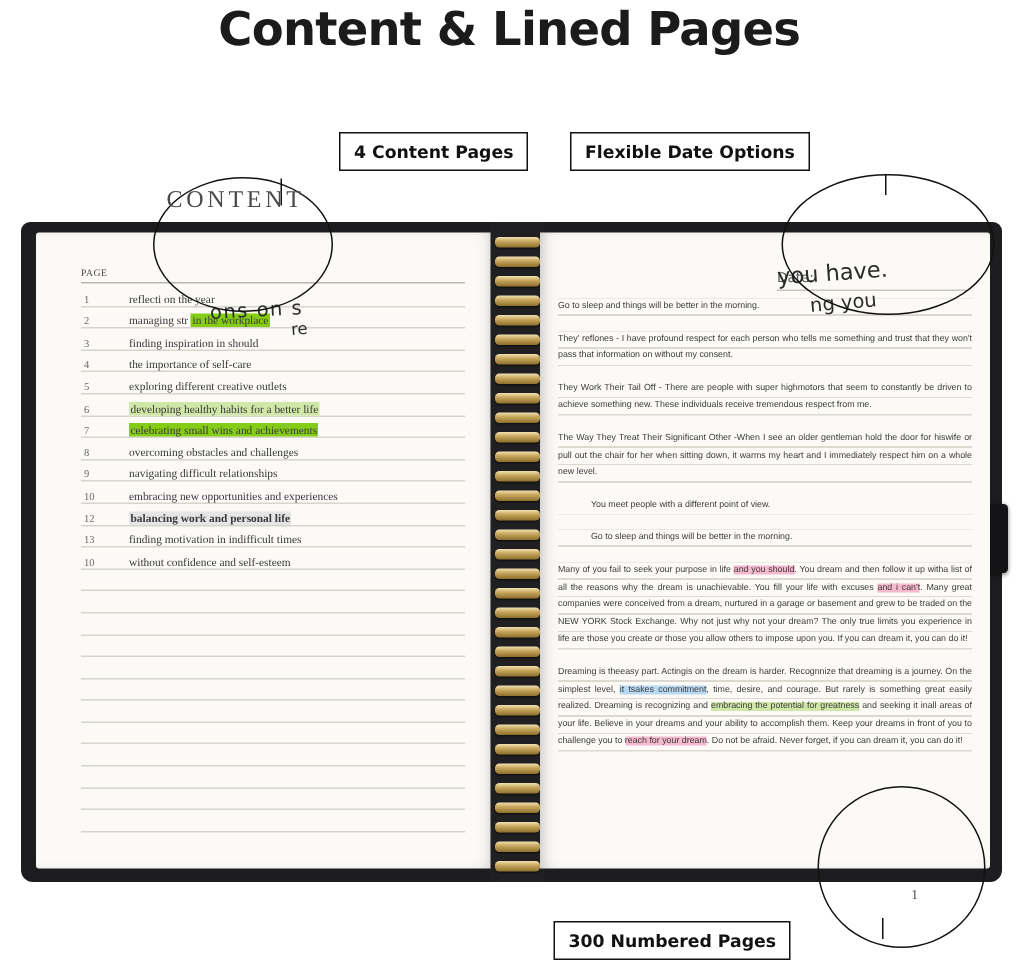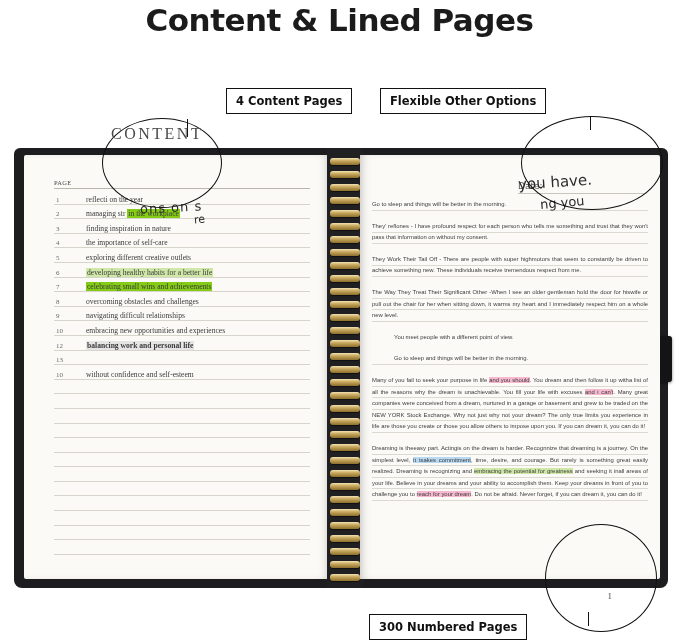--- a/index.html
+++ b/index.html
@@ -162,21 +162,21 @@
   }
   
   .tick{position:absolute;background:#111;z-index:24;}
 </style>
 </head>
 <body>
 
 <div class="title">Content &amp; Lined Pages</div>
 
 <div class="callout" id="c-content">4 Content Pages</div>
-<div class="callout" id="c-date">Flexible Other Options</div>
+<div class="callout" id="c-date">Flexible Date Options</div>
 <div class="callout" id="c-pages">300 Numbered Pages</div>
 
 <div class="tick" style="left:187px;top:119px;width:1.4px;height:18px;"></div>
 <div class="tick" style="left:590px;top:116px;width:1.4px;height:14px;"></div>
 <div class="tick" style="left:588px;top:612px;width:1.4px;height:14px;"></div>
 
 <div class="book">
   <div class="cover"></div>
   <div class="tab"></div>
 
@@ -189,21 +189,21 @@
           <div class="lp-row">
             <div class="num">1</div>
             <div class="txt"><span>reflecti</span><span>  </span><span>on the year</span></div>
           </div>
           <div class="lp-row">
             <div class="num">2</div>
             <div class="txt"><span>managing str</span><span>  </span><span class="hl-pink">in the workplace</span></div>
           </div>
           <div class="lp-row">
             <div class="num">3</div>
-            <div class="txt"><span>finding inspiration in nature</span></div>
+            <div class="txt"><span>finding inspiration in should</span></div>
           </div>
           <div class="lp-row">
             <div class="num">4</div>
             <div class="txt"><span>the importance of self-care</span></div>
           </div>
           <div class="lp-row">
             <div class="num">5</div>
             <div class="txt"><span>exploring different creative outlets</span></div>
           </div>
           <div class="lp-row">
@@ -225,20 +225,21 @@
           <div class="lp-row">
             <div class="num">10</div>
             <div class="txt"><span>embracing new opportunities and experiences</span></div>
           </div>
           <div class="lp-row">
             <div class="num">12</div>
             <div class="txt"><span class="hl-blue">balancing work and personal life</span></div>
           </div>
           <div class="lp-row">
             <div class="num">13</div>
+            <div class="txt"><span>finding motivation in indifficult times</span></div>
           </div>
           <div class="lp-row">
             <div class="num">10</div>
             <div class="txt"><span>without confidence and self-esteem</span></div>
           </div>
           <div class="empty"></div>
           <div class="empty"></div>
           <div class="empty"></div>
           <div class="empty"></div>
           <div class="empty"></div>

